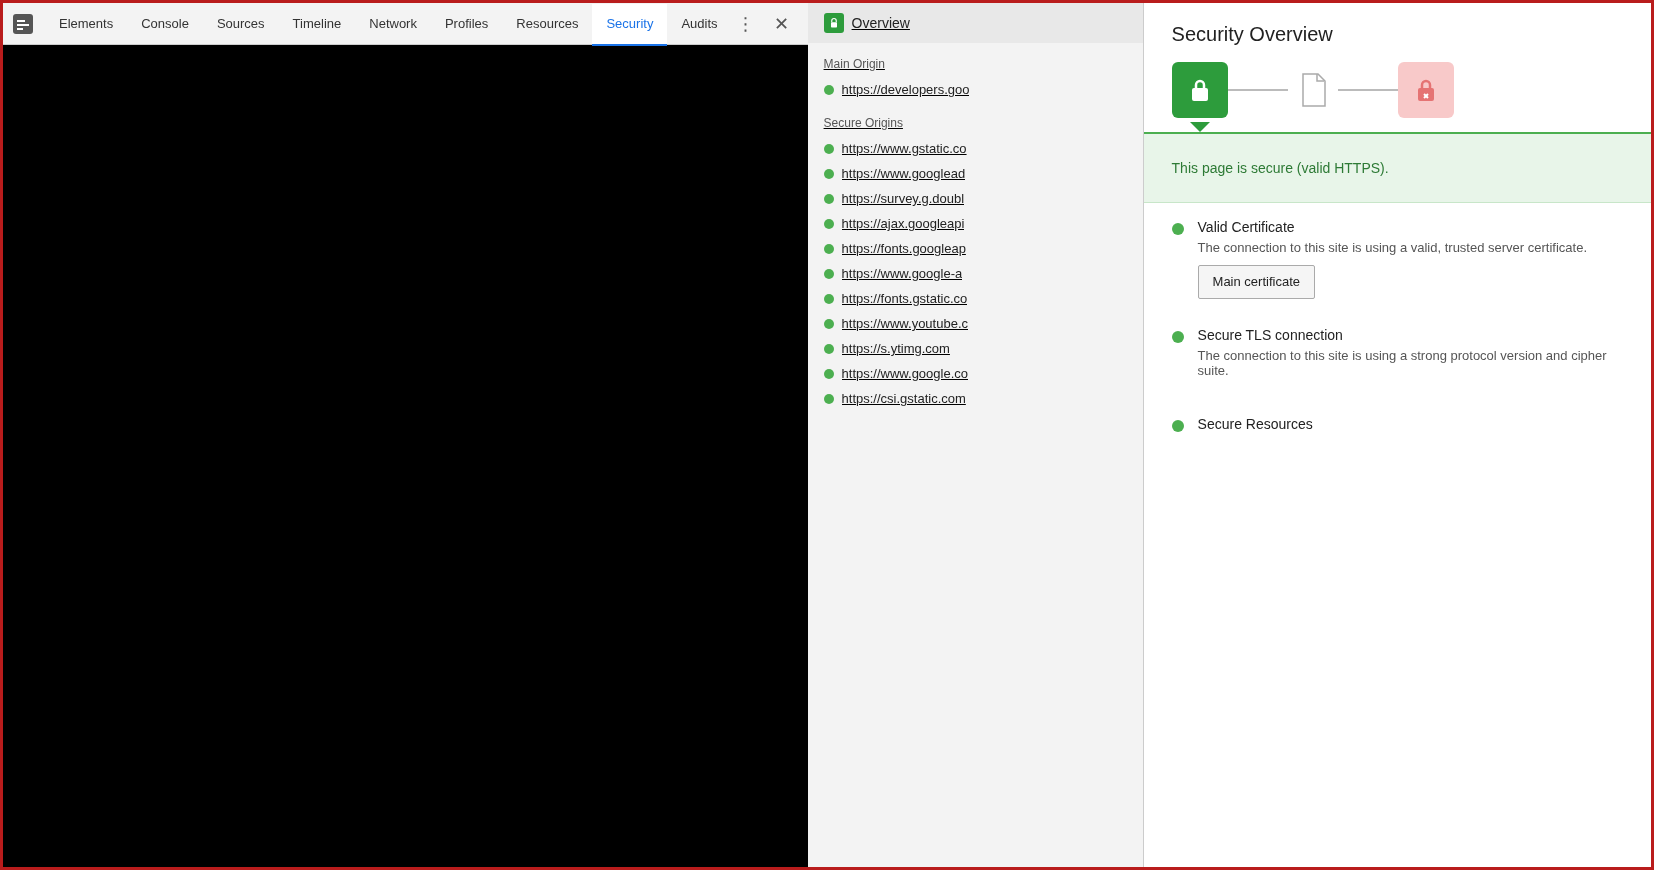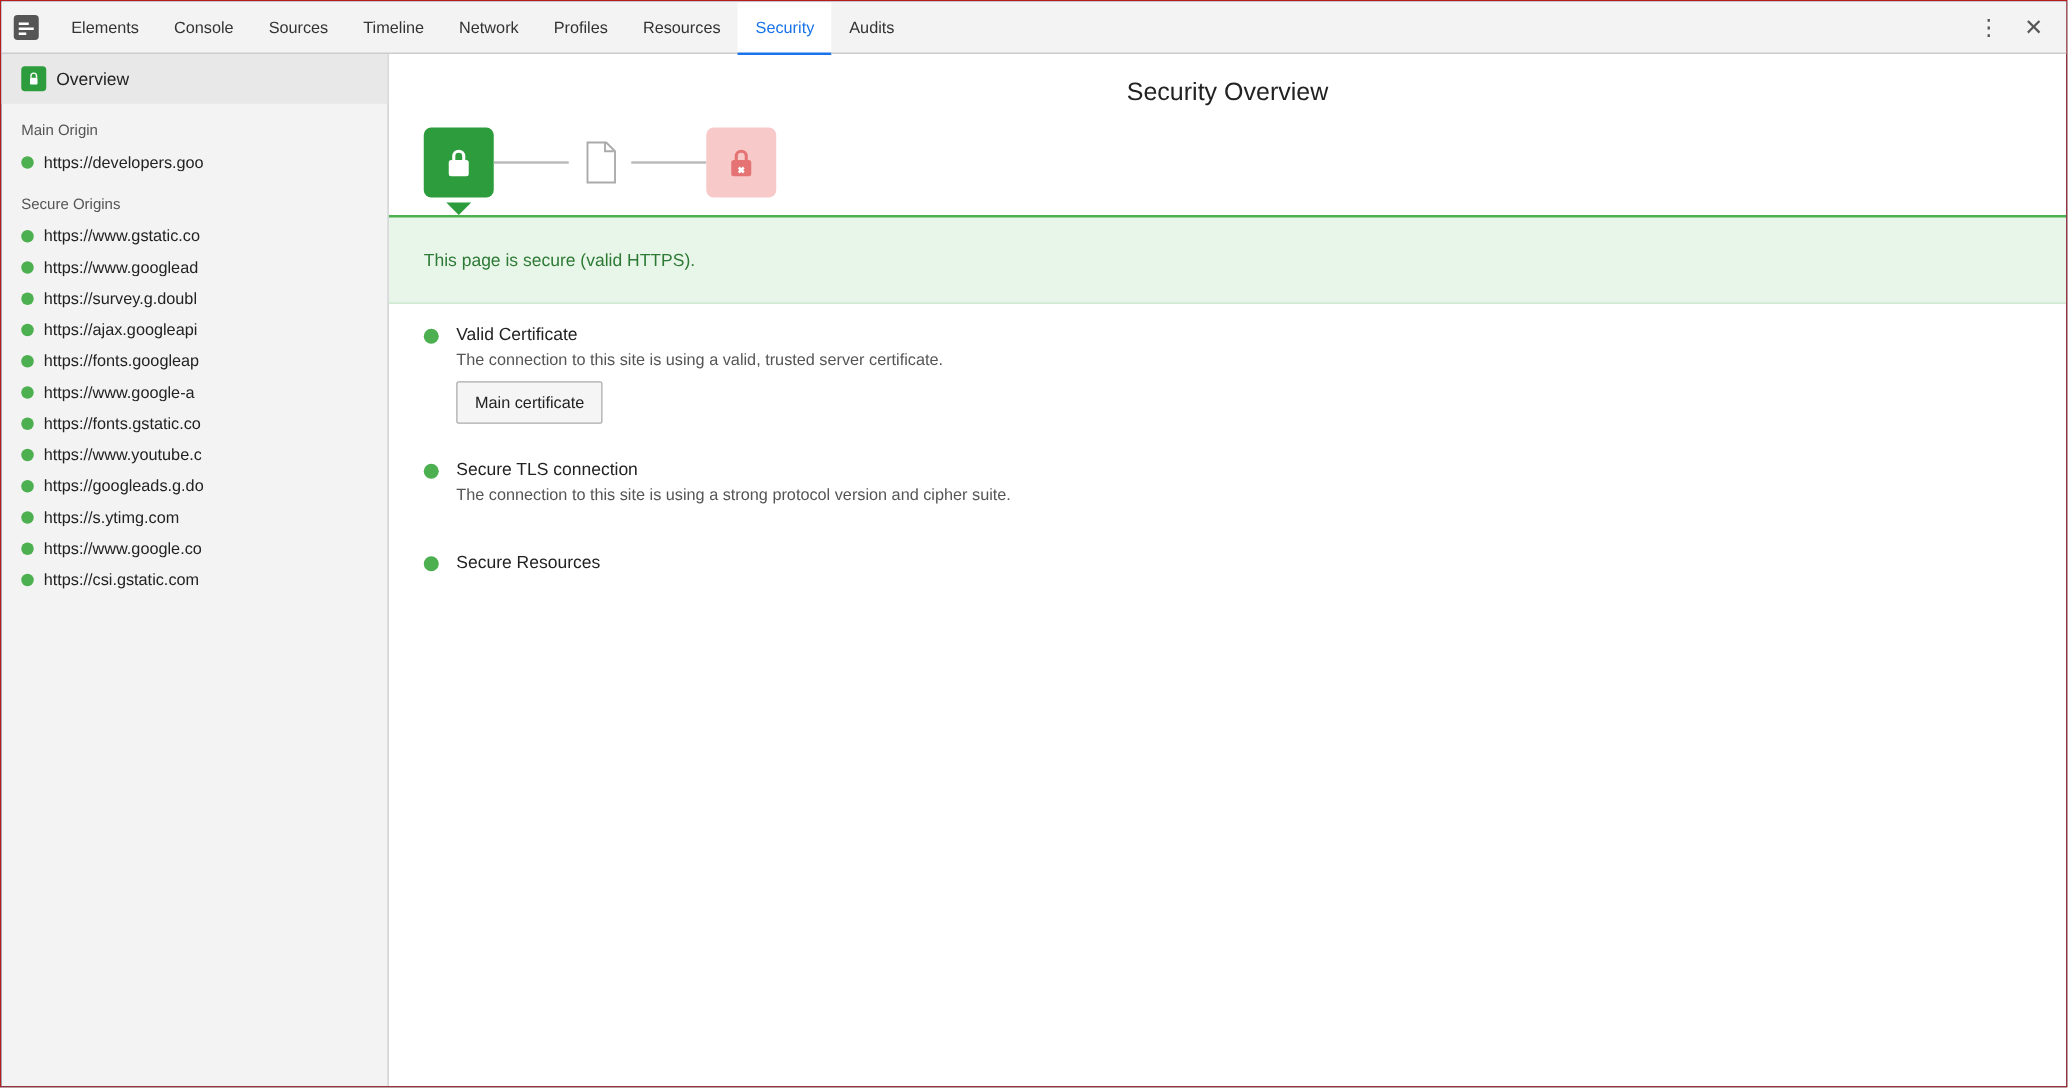--- a/index.html
+++ b/index.html
@@ -9,24 +9,24 @@
       background: #f0f0f0;
       width: 1654px;
       height: 870px;
       overflow: hidden;
     }
 
     
     .devtools-frame {
       width: 1654px;
       height: 870px;
-      background: #0c4a6e;
-      display: flex;
-      flex-direction: column;
-      border: 1px solid #b91c1c;
+      background: #000000;
+      display: flex;
+      flex-direction: row;
+      border: 3px solid #b91c1c;
     }
 
     
     .tab-bar {
       display: flex;
       align-items: center;
       height: 42px;
       background: #f3f3f3;
       border-bottom: 1px solid #ccc;
       padding: 0 4px;
@@ -93,26 +93,27 @@
 
     
     .main-content {
       display: flex;
       flex: 1;
       overflow: hidden;
     }
 
     
     .sidebar {
-      width: 310px;
+      width: 336px;
       flex-shrink: 0;
       background: #f3f3f3;
       border-right: 1px solid #ccc;
       overflow-y: auto;
       padding: 0;
+      text-decoration: underline;
     }
 
     .sidebar-overview {
       display: flex;
       align-items: center;
       padding: 10px 16px;
       background: #e8e8e8;
       cursor: pointer;
       font-size: 14px;
       font-weight: 500;
@@ -176,21 +177,20 @@
       overflow-y: auto;
       background: #fff;
     }
 
     .panel-header {
       padding: 20px 28px 16px 28px;
       font-size: 20px;
       font-weight: 400;
       color: #222;
       border-bottom: none;
-      text-align: center;
     }
 
     
     .security-diagram {
       display: flex;
       align-items: center;
       padding: 0 28px 0 28px;
       gap: 0;
       margin-bottom: 4px;
     }
@@ -421,24 +421,20 @@
       <div class="sidebar-origin-item">
         <span class="dot-green"></span>
         <span class="origin-text">https://fonts.gstatic.co</span>
       </div>
       <div class="sidebar-origin-item">
         <span class="dot-green"></span>
         <span class="origin-text">https://www.youtube.c</span>
       </div>
       <div class="sidebar-origin-item">
         <span class="dot-green"></span>
-        <span class="origin-text">https://googleads.g.do</span>
-      </div>
-      <div class="sidebar-origin-item">
-        <span class="dot-green"></span>
         <span class="origin-text">https://s.ytimg.com</span>
       </div>
       <div class="sidebar-origin-item">
         <span class="dot-green"></span>
         <span class="origin-text">https://www.google.co</span>
       </div>
       <div class="sidebar-origin-item">
         <span class="dot-green"></span>
         <span class="origin-text">https://csi.gstatic.com</span>
       </div>

